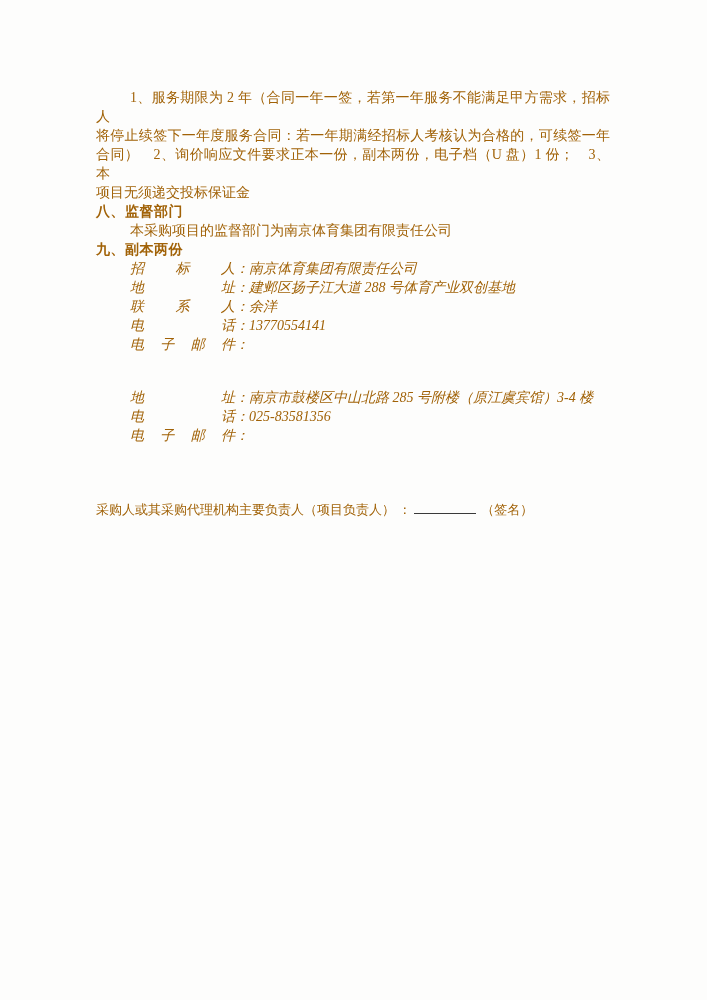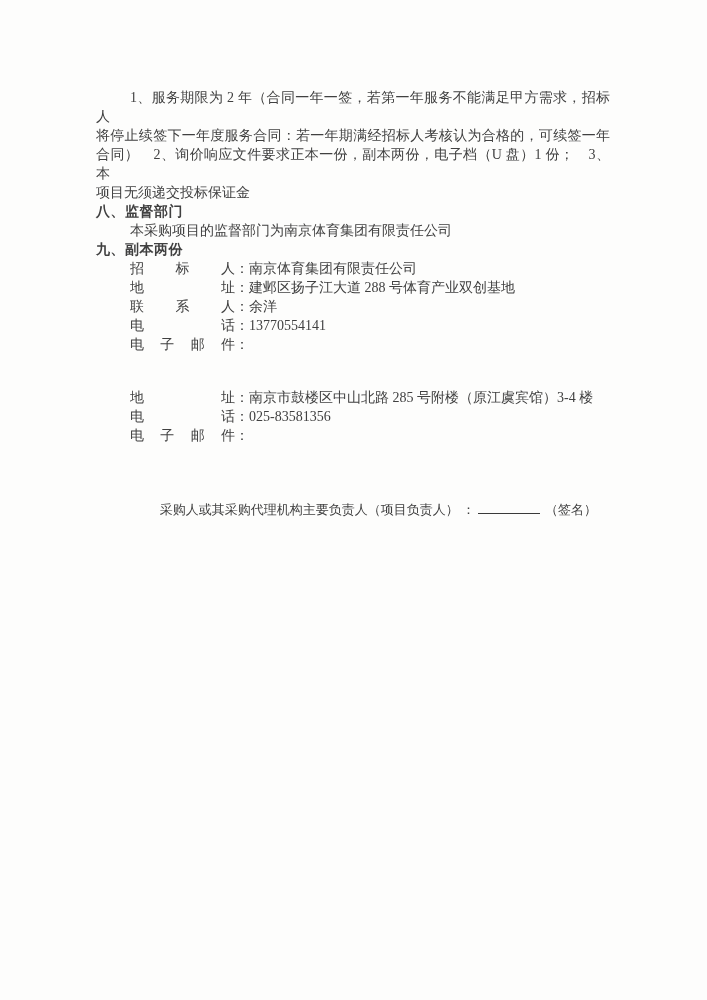--- a/index.html
+++ b/index.html
@@ -6,44 +6,43 @@
   body{
     width:707px;height:1000px;
     background:#f4f4f2;
     font-family:"Liberation Serif","DejaVu Serif",serif;
   }
   .page{
     position:relative;
     width:707px;height:1000px;
     box-sizing:border-box;
     background:#fdfdfc;
-    color:#404040;
+    color:#a16207;
     padding:88px 97px 0 96px;
     font-size:14px;
     line-height:19px;
   }
   .pline{min-height:19px;}
   .just{text-align:justify;text-align-last:justify;}
   .indent{text-indent:34px;}
   .heading{font-weight:bold;letter-spacing:0.5px;}
   .body-indent{text-indent:34px;}
-  .contact-block{margin-left:34px;}
+  .contact-block{margin-left:34px;font-style:italic;}
   .contact-block.agent{margin-top:34px;}
   .crow{min-height:19px;white-space:nowrap;}
   .clabel{
     display:inline-block;
     width:105px;
     text-align:justify;
     text-align-last:justify;
     vertical-align:baseline;
   }
   .sig-block{
     margin-top:55px;
     margin-right:13px;
-    text-align:right;
     font-size:13px;
     line-height:19px;
     white-space:nowrap;
   }
   .sig-line2{margin-top:14px;}
   .uline{
     display:inline-block;
     width:62px;
     height:13px;
     border-bottom:1px solid #3a3a3a;

